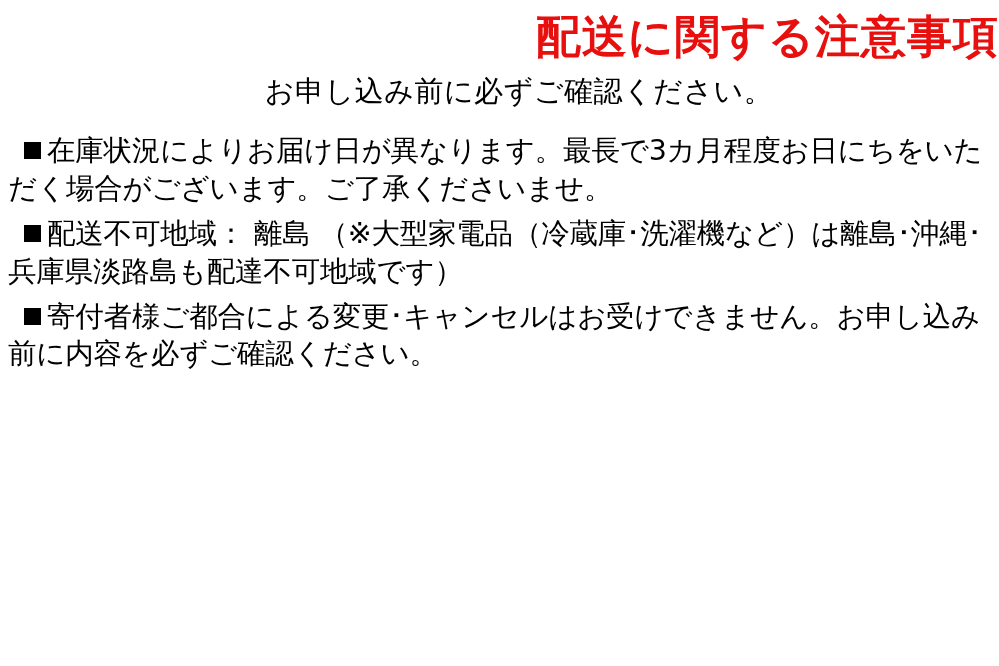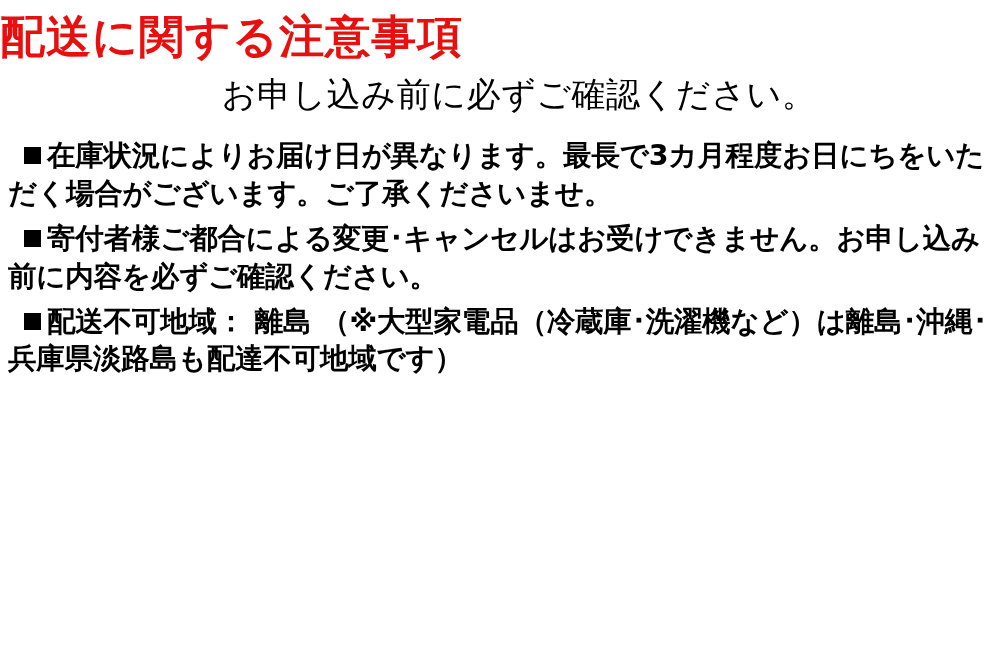--- a/index.html
+++ b/index.html
@@ -15,48 +15,47 @@
     overflow: hidden;
   }
   .page {
     position: relative;
     width: 999px;
     height: 666px;
     box-sizing: border-box;
     padding: 0;
   }
   .title {
-    text-align: left;
+    text-align: right;
     color: #e8100e;
     font-weight: bold;
     font-size: 45px;
     line-height: 1.0;
     letter-spacing: 1px;
     padding-top: 14px;
   }
   .subtitle {
     text-align: center;
     color: #000000;
-    font-size: 34px;
+    font-size: 29px;
     line-height: 1.0;
     padding-top: 18px;
     letter-spacing: 0.5px;
     margin-left: 39px;
   }
   .notes {
     padding: 26px 8px 0 8px;
   }
   .note {
     font-size: 28.5px;
     line-height: 1.33;
     letter-spacing: -0.2px;
     margin-bottom: 7px;
     text-indent: 16px;
     word-break: break-all;
-    font-weight: bold;
   }
   .bullet {
     display: inline-block;
     width: 17px;
     height: 17px;
     background: #000000;
     margin-right: 6px;
     vertical-align: 1px;
   }
 </style>
@@ -70,22 +69,22 @@
   <div class="subtitle">お申し込み前に必ずご確認ください。</div>
 
   <div class="notes">
 
     <div class="note">
       <span class="bullet"></span><span>在庫状況によりお届け日が異なります。最長で3カ月程度お日にちをいただく場合がございます。ご了承くださいませ。</span>
     </div>
 
 
     <div class="note">
-      <span class="bullet"></span><span>寄付者様ご都合による変更･キャンセルはお受けできません。お申し込み前に内容を必ずご確認ください。</span>
+      <span class="bullet"></span><span>配送不可地域： 離島 （※大型家電品（冷蔵庫･洗濯機など）は離島･沖縄･兵庫県淡路島も配達不可地域です）</span>
     </div>
 
     <div class="note">
-      <span class="bullet"></span><span>配送不可地域： 離島 （※大型家電品（冷蔵庫･洗濯機など）は離島･沖縄･兵庫県淡路島も配達不可地域です）</span>
+      <span class="bullet"></span><span>寄付者様ご都合による変更･キャンセルはお受けできません。お申し込み前に内容を必ずご確認ください。</span>
     </div>
 
 
   </div>
 </div>
 
 </body></html>

